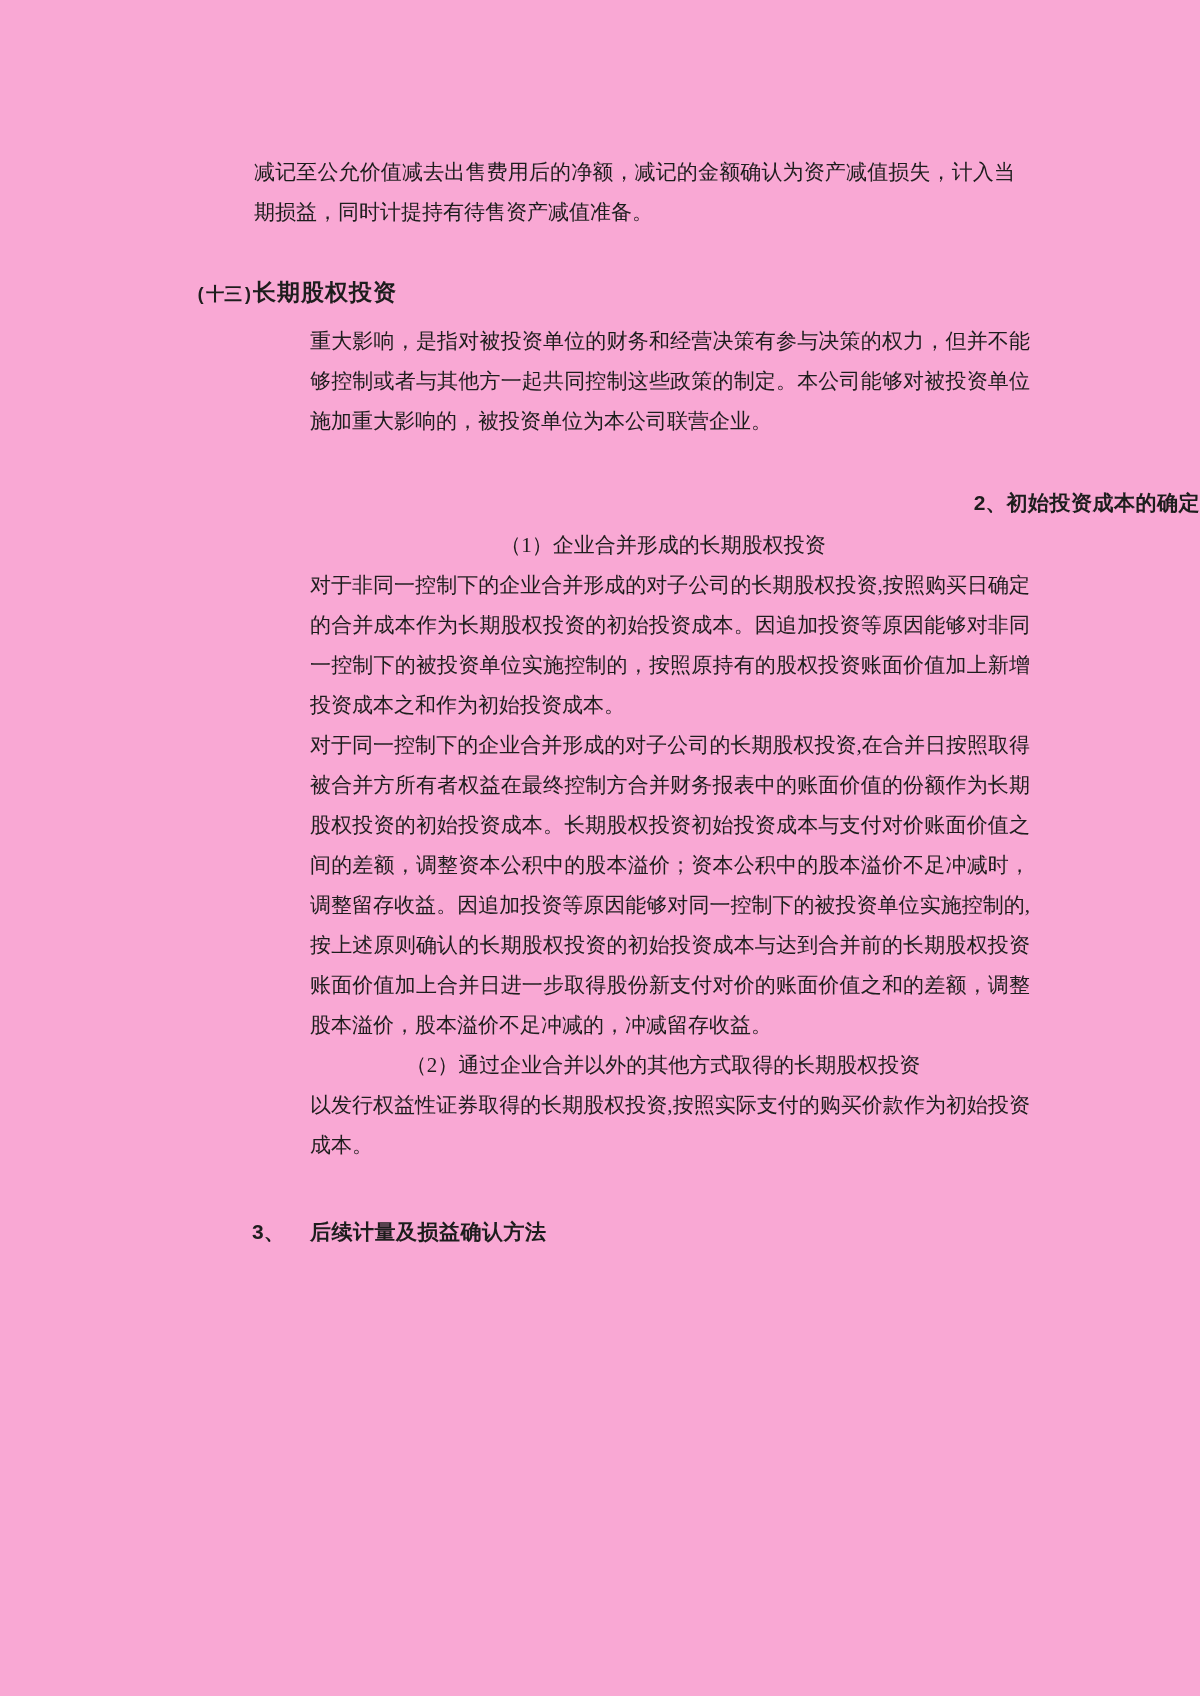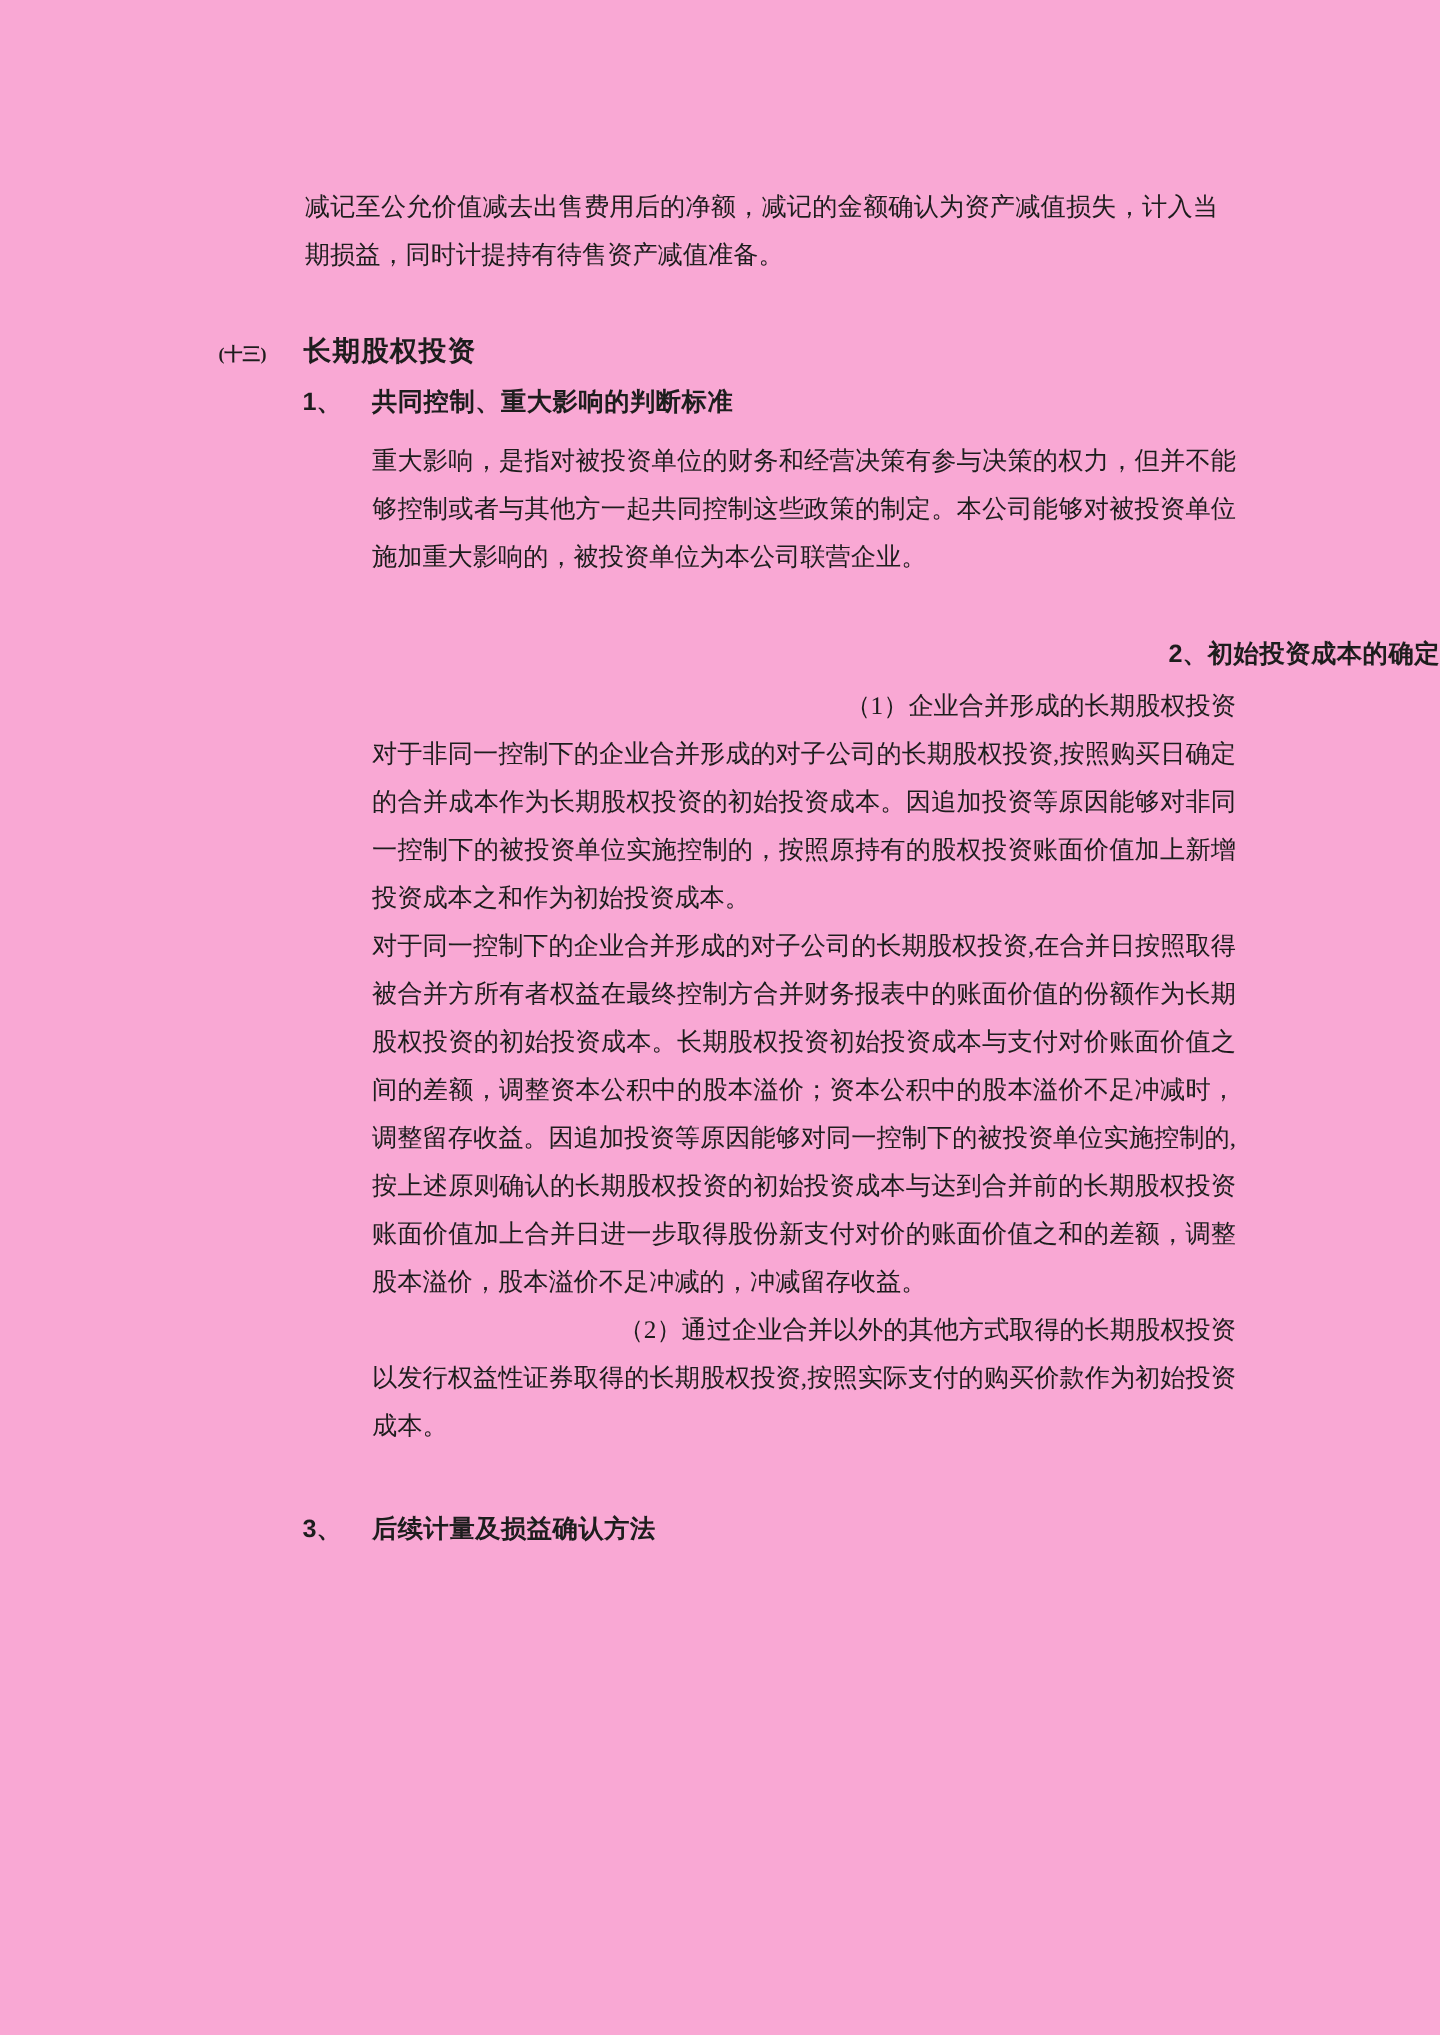--- a/index.html
+++ b/index.html
@@ -33,23 +33,24 @@
   
   .section-row {
     margin-top: 40px;
     margin-left: 182px;
     line-height: 40px;
     white-space: nowrap;
   }
   .sec-label {
     display: inline-block;
     width: 71px;
-    font-size: 15px;
+    font-size: 18px;
     font-weight: bold;
-    font-family: Liberation Serif, serif;
+    font-family: Liberation Mono, monospace;
+    text-align: right;
   }
   .sec-title {
     font-size: 23px;
     font-weight: bold;
     font-family: "Liberation Sans", "DejaVu Sans", sans-serif;
     letter-spacing: 1px;
   }
 
   
   .num-row {
@@ -74,41 +75,38 @@
   
   .body-block {
     margin-left: 310px;
     width: 720px;
     font-size: 21px;
     line-height: 40px;
     text-align: justify;
     text-justify: inter-character;
   }
   .body-block .subhead {
-    text-align: right;
+    text-align: center;
     margin-left: -14px;   
   }
   .mt-first  { margin-top: 6px;  }
   .mt-item2  { margin-top: 42px; text-align: right; }
   .mt-item3  { margin-top: 47px; }
 </style>
 </head>
 <body>
 
 <div class="page">
 
   <p class="intro">减记至公允价值减去出售费用后的净额，减记的金额确认为资产减值损失，计入当期损益，同时计提持有待售资产减值准备。</p>
 
   <div class="section-row">
     <span class="sec-label">(十三)</span><span class="sec-title">长期股权投资</span>
   </div>
 
-  <div class="num-row">
-    <span class="num">1、</span><span class="num-title">共同控制、重大影响的判断标准</span>
-  </div>
 
   <div class="body-block mt-first">
     <p>重大影响，是指对被投资单位的财务和经营决策有参与决策的权力，但并不能够控制或者与其他方一起共同控制这些政策的制定。本公司能够对被投资单位施加重大影响的，被投资单位为本公司联营企业。</p>
   </div>
 
   <div class="num-row mt-item2">
     <span class="num">2、</span><span class="num-title">初始投资成本的确定</span>
   </div>
 
   <div class="body-block">

